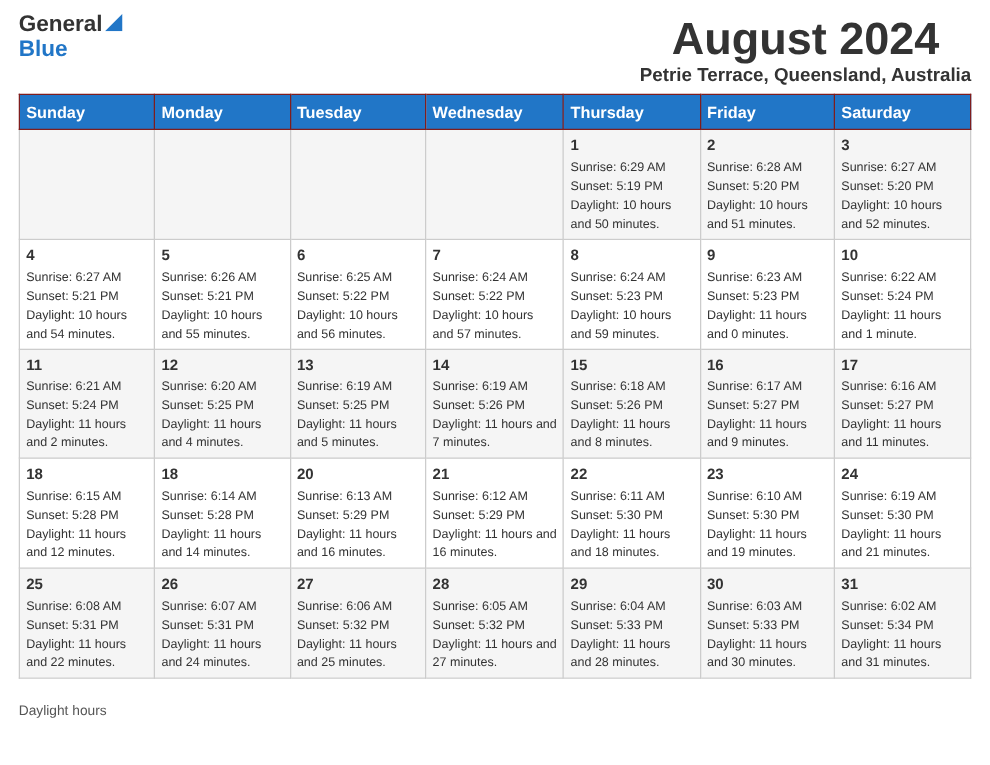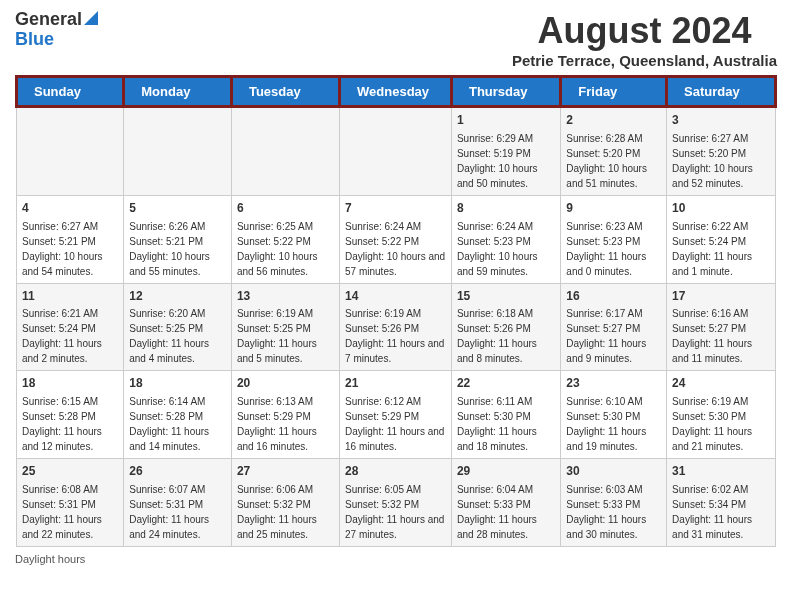--- a/index.html
+++ b/index.html
@@ -45,25 +45,25 @@
       color: #333;
     }
     table {
       width: 100%;
       border-collapse: collapse;
       font-size: 10.5px;
     }
     thead tr th {
       background: #2176c7;
       color: #fff;
-      padding: 6px 16px;
+      padding: 6px 5px;
       text-align: left;
       font-size: 13px;
       font-weight: bold;
-      border: 3px solid #7f1d1d;
+      border: 1px solid #7f1d1d;
     }
     tbody tr td {
       border: 1px solid #ccc;
       padding: 4px 5px;
       vertical-align: top;
       width: 113px;
       min-height: 70px;
       background: #fff;
       color: #333;
       line-height: 1.4;
@@ -163,15 +163,15 @@
         <td><span class="day-num">26</span><span class="day-info">Sunrise: 6:07 AM</span><br><span class="day-info">Sunset: 5:31 PM</span><br><span class="day-info">Daylight: 11 hours and 24 minutes.</span></td>
         <td><span class="day-num">27</span><span class="day-info">Sunrise: 6:06 AM</span><br><span class="day-info">Sunset: 5:32 PM</span><br><span class="day-info">Daylight: 11 hours and 25 minutes.</span></td>
         <td><span class="day-num">28</span><span class="day-info">Sunrise: 6:05 AM</span><br><span class="day-info">Sunset: 5:32 PM</span><br><span class="day-info">Daylight: 11 hours and 27 minutes.</span></td>
         <td><span class="day-num">29</span><span class="day-info">Sunrise: 6:04 AM</span><br><span class="day-info">Sunset: 5:33 PM</span><br><span class="day-info">Daylight: 11 hours and 28 minutes.</span></td>
         <td><span class="day-num">30</span><span class="day-info">Sunrise: 6:03 AM</span><br><span class="day-info">Sunset: 5:33 PM</span><br><span class="day-info">Daylight: 11 hours and 30 minutes.</span></td>
         <td><span class="day-num">31</span><span class="day-info">Sunrise: 6:02 AM</span><br><span class="day-info">Sunset: 5:34 PM</span><br><span class="day-info">Daylight: 11 hours and 31 minutes.</span></td>
       </tr>
     </tbody>
 </table>
 
-<div style="margin-top:6px;font-size:11px;color:#555;">
+<div style="margin-top:20px;font-size:11px;color:#555;">
   <span>Daylight hours</span>
 </div>
 
 </body></html>

